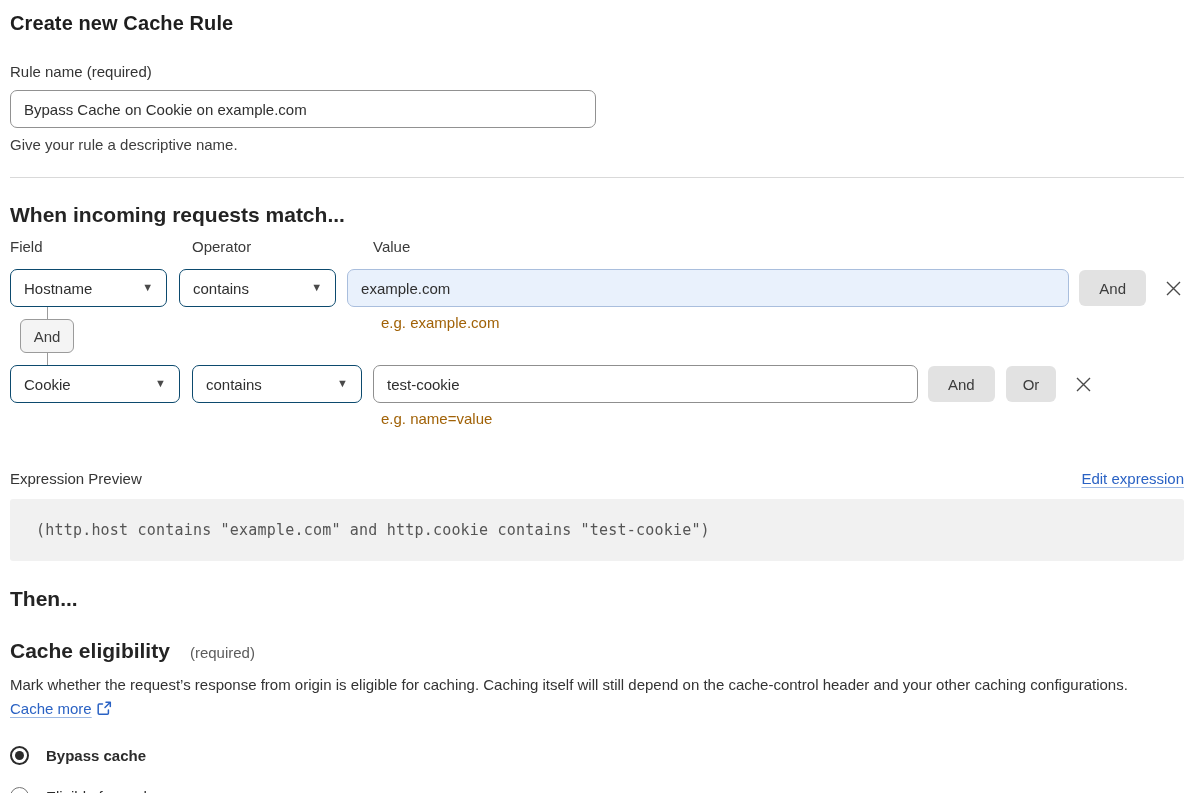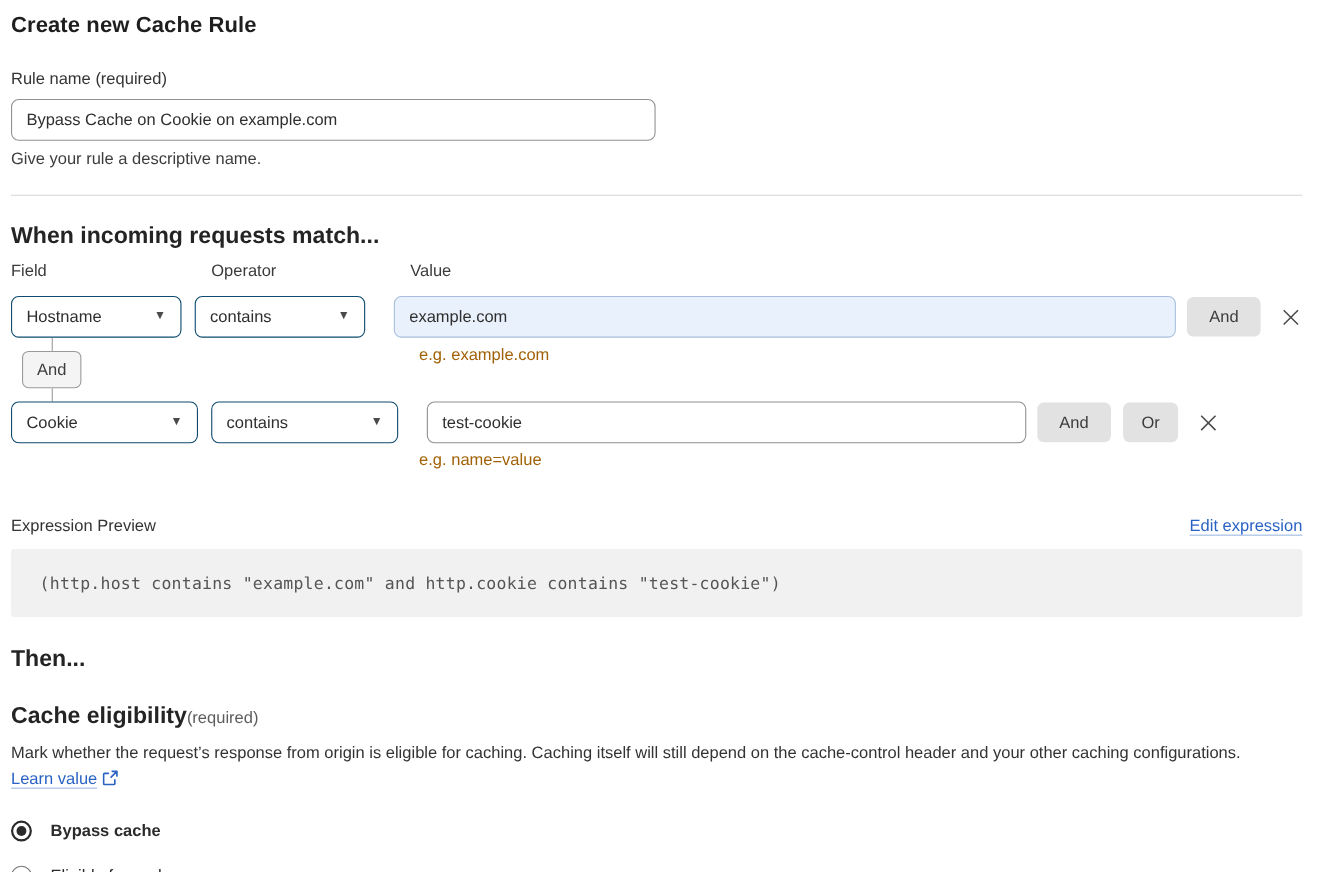--- a/index.html
+++ b/index.html
@@ -38,21 +38,21 @@
   .col-label-field { width: 182px; }
   .col-label-operator { width: 181px; }
   .builder-row { display: flex; align-items: center; margin-top: 14px; }
   .select-box {
     position: relative; width: 170px; height: 38px;
     border: 1px solid #0c4a6e; border-radius: 7px; background: #fff;
     display: flex; align-items: center; padding: 0 13px;
     font-size: 15px; color: #2f2f2f; cursor: pointer;
   }
   .select-box.field-select { margin-right: 12px; }
-  .select-box.operator-select { margin-right: 26px; }
+  .select-box.operator-select { margin-right: 11px; }
   .caret {
     position: absolute; right: 13px; top: 50%; transform: translateY(-54%);
     font-size: 11px; color: #4a4a4a; line-height: 1;
   }
   .value-input {
     height: 38px; border: 1px solid #8f8f8f; border-radius: 7px;
     font-size: 15px; color: #2f2f2f; padding: 0 13px;
     font-family: "Liberation Sans", sans-serif; background: #fff; outline: none;
   }
   .value-input.row1 { width: 792px; background: #e9f1fc; border-color: #a9bedd; }
@@ -95,21 +95,21 @@
     margin-top: 12px; width: 1174px; height: 62px;
     background: #f1f1f1; border-radius: 3px;
     display: flex; align-items: center; padding: 0 26px;
   }
   .code-text {
     font-family: "DejaVu Sans Mono", "Liberation Mono", monospace;
     font-size: 15px; color: #555555; letter-spacing: 0.2px;
   }
 
   .then-heading { margin-top: 26px; }
-  .eligibility-heading-row { margin-top: 28px; display: flex; align-items: baseline; gap: 0; }
+  .eligibility-heading-row { margin-top: 28px; display: flex; align-items: baseline; gap: 20px; }
   .required-note { font-size: 15px; font-weight: 400; color: #5c5c5c; }
   .description { margin-top: 10px; font-size: 15px; color: #333333; line-height: 24px; max-width: 1160px; }
   .ext-icon { display: inline-block; vertical-align: -2px; margin-left: 5px; }
 
   
   .radio-option { display: flex; align-items: center; margin-top: 23px; cursor: pointer; }
   .radio-circle {
     width: 19px; height: 19px; border-radius: 50%;
     border: 1.5px solid #757575; background: #fff; flex: none;
     display: flex; align-items: center; justify-content: center;
@@ -200,21 +200,21 @@
   </div>
 
   <h2 class="section-heading then-heading">Then...</h2>
 
   <div class="eligibility-heading-row">
     <h2 class="section-heading" style="margin-top:0;">Cache eligibility</h2>
     <span class="required-note">(required)</span>
   </div>
 
   <p class="description"><span>Mark whether the request’s response from origin is eligible for caching. Caching itself will still depend on the cache-control header and your other caching configurations.</span>
-    <a class="link">Learn value</a><span class="ext-icon"><svg width="15" height="15" viewBox="0 0 15 15">
+    <a class="link">Cache more</a><span class="ext-icon"><svg width="15" height="15" viewBox="0 0 15 15">
           <path d="M5.5 3 H2.2 Q1.2 3 1.2 4 V12.2 Q1.2 13.2 2.2 13.2 H10.4 Q11.4 13.2 11.4 12.2 V9" stroke="#2a62c4" stroke-width="1.5" fill="none" stroke-linecap="round"></path>
           <path d="M8 6.5 L13 1.5 M9 1.2 H13.3 V5.5" stroke="#2a62c4" stroke-width="1.5" fill="none" stroke-linecap="round" stroke-linejoin="round"></path>
         </svg></span></p>
 
   <div class="radio-option selected">
     <span class="radio-circle">
         <span class="radio-dot"></span>
       </span>
     <span class="radio-label">Bypass cache</span>
   </div>

